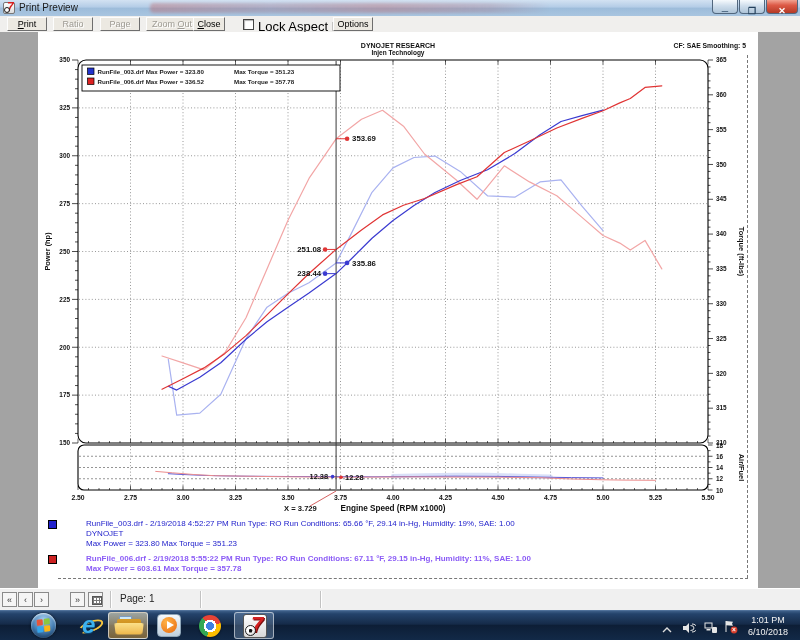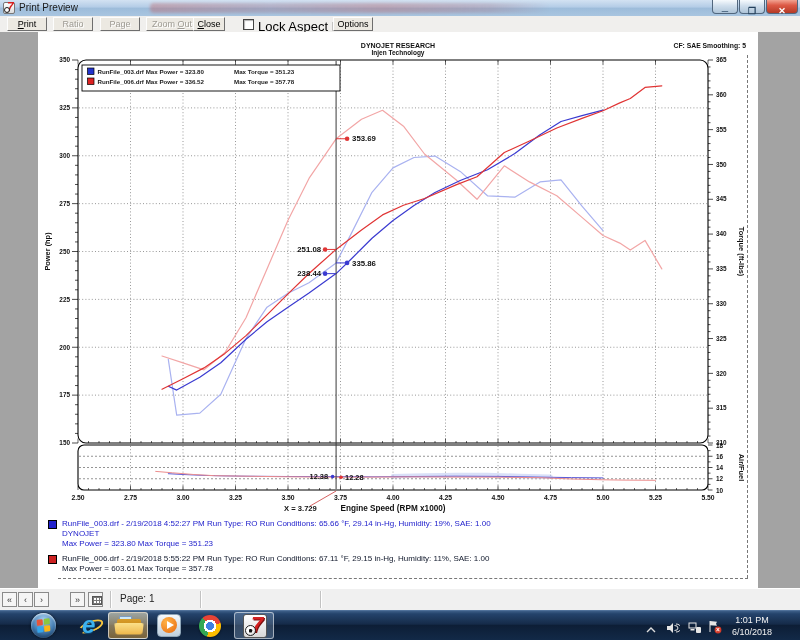--- a/index.html
+++ b/index.html
@@ -39,21 +39,21 @@
   .hdr-center{position:absolute;left:0;top:10px;width:720px;text-align:center;}
   .hdr-center .h1{font-size:7px;font-weight:bold;color:#111;}
   .hdr-center .h2{font-size:6.5px;font-weight:bold;color:#111;}
   .hdr-right{position:absolute;right:12px;top:10px;font-size:6.8px;font-weight:bold;color:#111;}
   .margin-right{position:absolute;left:709px;top:23px;height:523px;border-right:1px dashed #787878;}
   .margin-bottom{position:absolute;left:20px;top:546px;width:690px;border-bottom:1px dashed #787878;}
   #chart-svg{position:absolute;left:0;top:0;}
   .info{position:absolute;left:10px;top:487px;width:700px;}
   .run{position:relative;margin-bottom:5px;padding-left:14px;}
   .run .sw{position:absolute;left:0;top:1px;width:9px;height:9px;border:1px solid #000;box-sizing:border-box;}
-  .run div{font-size:8px;line-height:10px;white-space:nowrap;}
+  .run div{font-size:8px;line-height:10px;white-space:nowrap;margin-left:24px;}
   
   .statusbar{position:absolute;left:0;top:588px;width:800px;height:22px;background:#f0f0f0;
              border-top:1px solid #fff;box-sizing:border-box;}
   .sbtn{position:absolute;top:3px;width:15px;height:15px;box-sizing:border-box;background:#f5f5f5;
         border:1px solid #8a8a8a;font-size:9px;line-height:12px;text-align:center;color:#333;padding:0;}
   .sgrid{position:absolute;left:56px;top:3px;width:15px;height:15px;box-sizing:border-box;background:#f5f5f5;border:1px solid #8a8a8a;}
   .sgrid i{position:absolute;left:3px;top:3px;width:8px;height:7px;background:
       linear-gradient(#777 1px,transparent 1px),linear-gradient(90deg,#777 1px,transparent 1px),#fff;
       background-size:3px 3px;border:1px solid #555;}
   .ssep{position:absolute;top:2px;height:17px;border-left:1px solid #c2c2c2;border-right:1px solid #fff;}
@@ -97,21 +97,21 @@
       box-shadow:0 1px 2px rgba(0,0,0,.5);}
   .dyno-box{left:234px;width:40px;border:1px solid rgba(255,255,255,.55);background:rgba(165,195,225,.28);}
   .seven{position:absolute;left:8px;top:1px;width:24px;height:24px;background:linear-gradient(#fff,#d8d8d8);
          border:1px solid #555;border-radius:3px;box-sizing:border-box;}
   .seven b{position:absolute;left:7px;top:-3px;font:italic bold 22px/26px "Liberation Sans",sans-serif;
            color:#d42020;text-shadow:1px 1px 0 #7c0f0f;}
   .seven .ball{position:absolute;left:1px;bottom:1px;width:11px;height:11px;border-radius:50%;border:1px solid #222;
                background:radial-gradient(circle at 35% 30%,#fff 45%,#bbb);box-sizing:border-box;}
   .seven .ball:before{content:'';position:absolute;left:2.5px;top:2.5px;width:4px;height:4px;background:#111;
                clip-path:polygon(50% 0,100% 38%,81% 100%,19% 100%,0 38%);}
-  .tray{position:absolute;right:16px;top:0;width:150px;height:30px;}
+  .tray{position:absolute;right:0;top:0;width:150px;height:30px;}
   .tray .ticon{position:absolute;top:9px;}
   .clock{position:absolute;right:4px;top:3px;width:56px;text-align:center;color:#f2f2f2;font-size:9px;line-height:12px;}
 </style>
 </head>
 <body>
 
 <div class="screen">
 
   <div class="titlebar">
     <span class="mini7">
@@ -501,21 +501,21 @@
       <div class="margin-right"></div>
       <div class="margin-bottom"></div>
 
       <div class="info">
         <div class="run" id="run0" style="color: rgb(34, 34, 204);">
           <span class="sw" style="background: rgb(34, 34, 204);"></span>
           <div>RunFile_003.drf - 2/19/2018 4:52:27 PM  Run Type: RO  Run Conditions: 65.66 °F, 29.14 in-Hg,  Humidity:  19%, SAE: 1.00</div>
           <div>DYNOJET</div>
           <div>Max Power = 323.80  Max Torque = 351.23</div>
         </div>
-        <div class="run" id="run1" style="color: #0f172a;">
+        <div class="run" id="run1" style="color: #8b5cf6; font-weight: bold;">
           <span class="sw" style="background: rgb(204, 34, 34);"></span>
           <div>RunFile_006.drf - 2/19/2018 5:55:22 PM  Run Type: RO  Run Conditions: 67.11 °F, 29.15 in-Hg,  Humidity:  11%, SAE: 1.00</div>
           <div>Max Power = 603.61  Max Torque = 357.78</div>
         </div>
       </div>
     </div>
   </div>
 
   <div class="statusbar">
     <button class="sbtn" style="left:2px">«</button>

